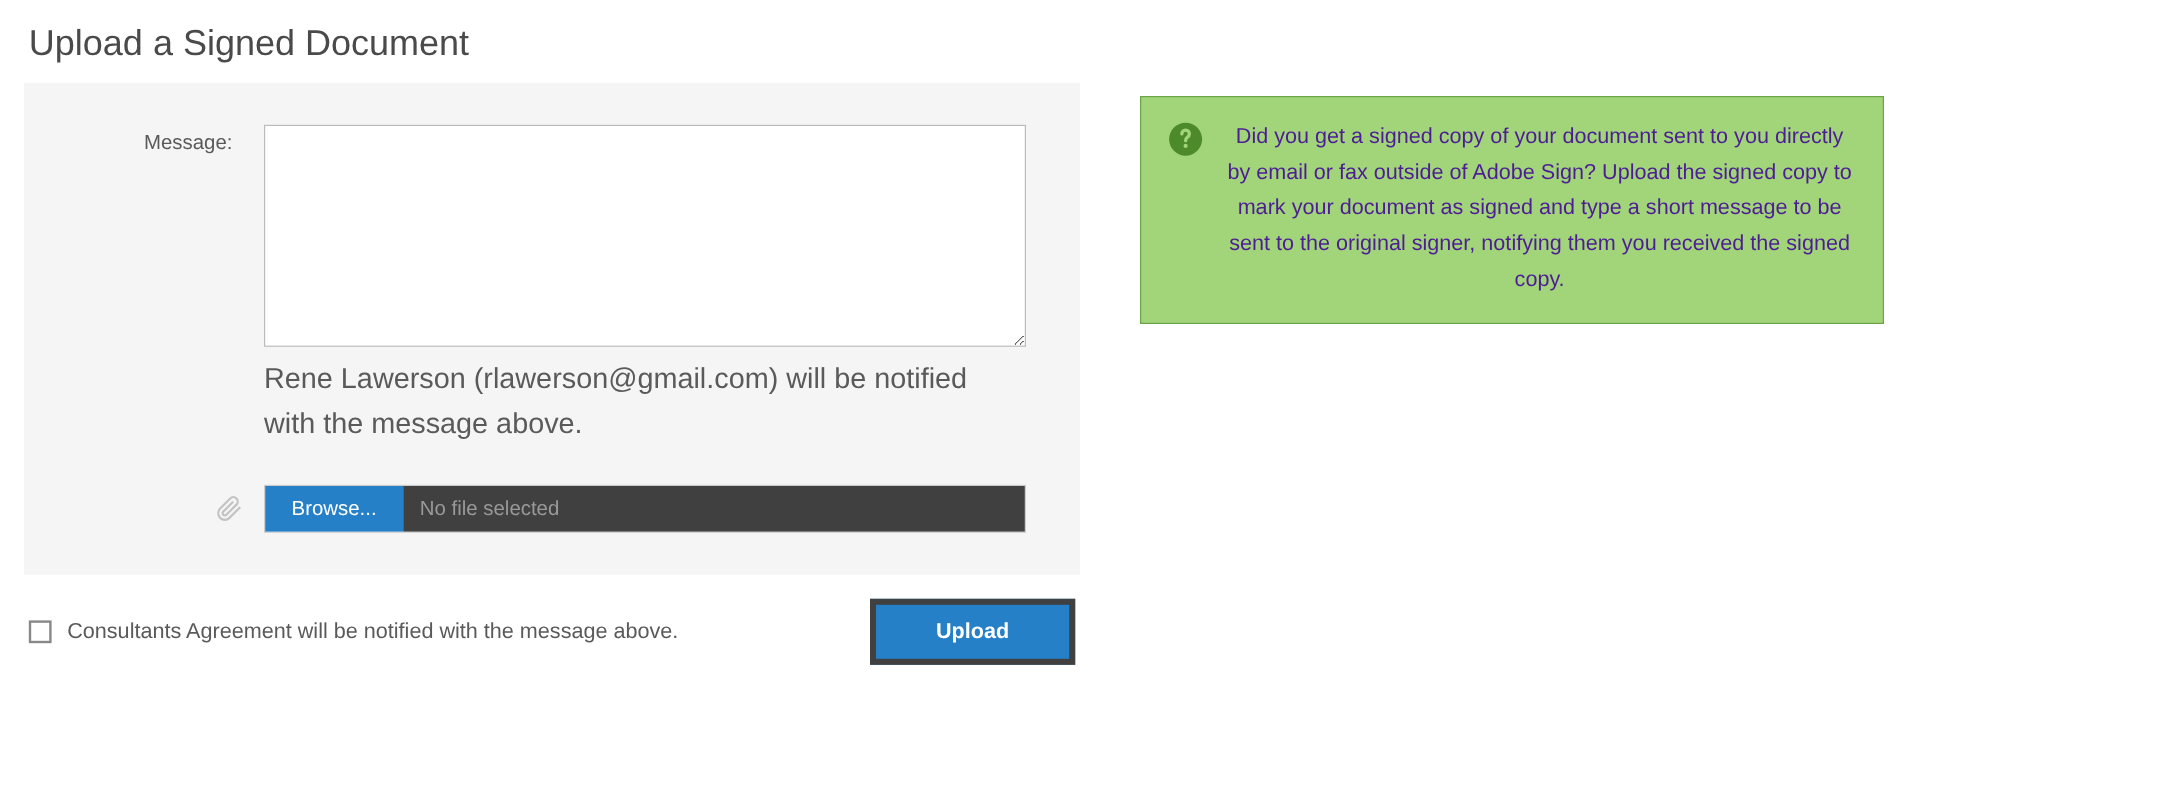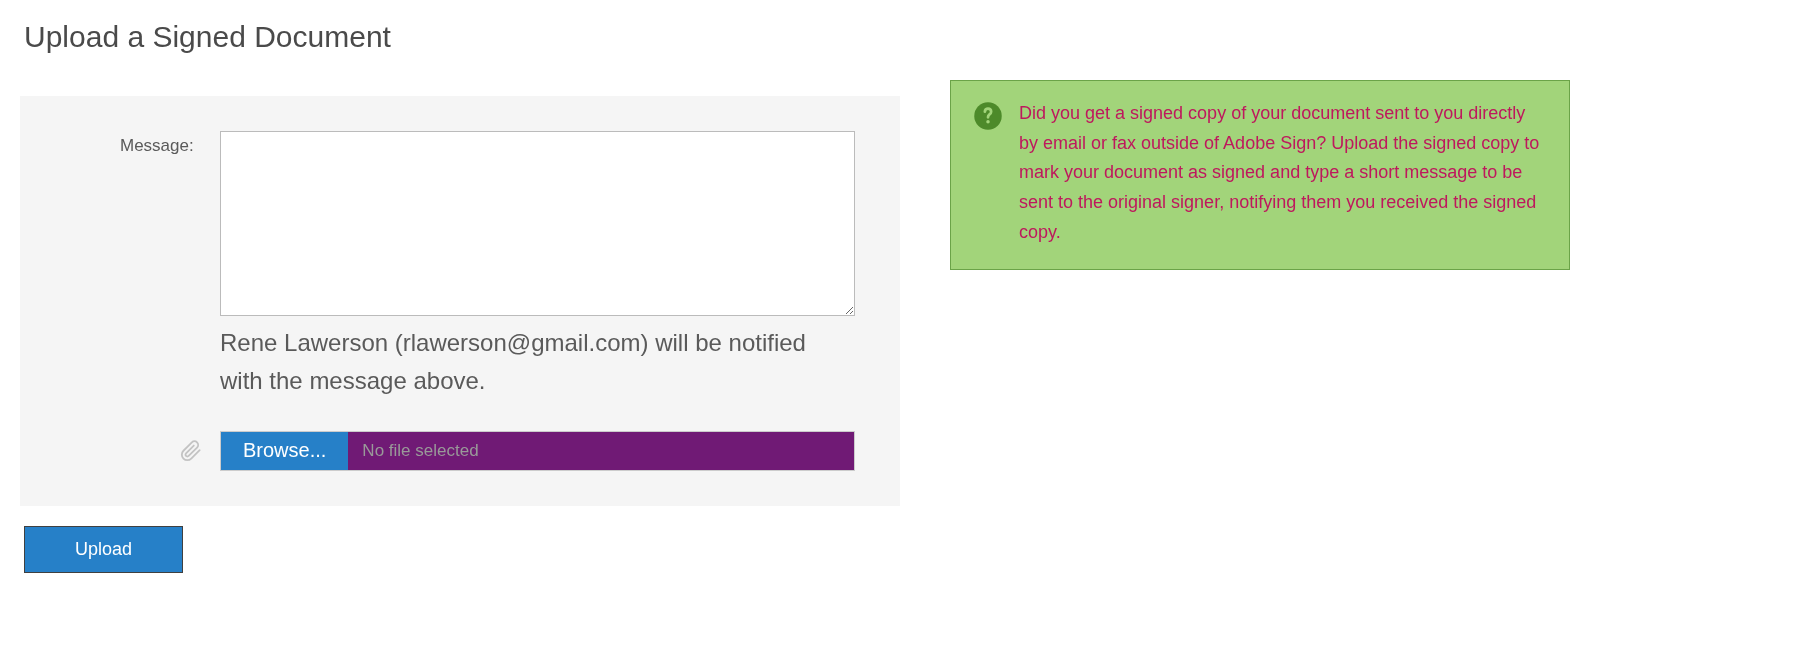--- a/index.html
+++ b/index.html
@@ -19,21 +19,21 @@
       gap: 50px;
       align-items: flex-start;
     }
     .left-section {
       flex: 0 0 880px;
     }
     .page-title {
       font-size: 30px;
       font-weight: 300;
       color: #4a4a4a;
-      margin-bottom: 42px;
+      margin-bottom: 15px;
       padding-left: 4px;
     }
     .form-panel {
       background: #f5f5f5;
       padding: 35px 45px 35px 100px;
     }
     .form-row {
       display: flex;
       align-items: flex-start;
       margin-bottom: 8px;
@@ -78,29 +78,29 @@
       display: flex;
       flex: 1;
       border: 1px solid #cccccc;
       height: 40px;
     }
     .browse-button {
       background: #2680c8;
       color: #ffffff;
       border: none;
       padding: 0 22px;
-      font-size: 20px;
+      font-size: 17px;
       cursor: pointer;
       height: 100%;
       display: flex;
       align-items: center;
     }
     .file-name {
       flex: 1;
-      background: #701a75;
+      background: #404040;
       color: #999999;
       font-size: 17px;
       padding: 0 14px;
       display: flex;
       align-items: center;
     }
     .bottom-row {
       display: flex;
       justify-content: space-between;
       align-items: center;
@@ -120,24 +120,24 @@
       appearance: none;
       background: #ffffff;
     }
     .checkbox-label {
       color: #5a5a5a;
       font-size: 18px;
     }
     .upload-button {
       background: #2680c8;
       color: #ffffff;
-      border: 1px solid #404040;
+      border: 5px solid #404040;
       padding: 12px 50px;
       font-size: 18px;
-      font-weight: 400;
+      font-weight: 700;
       cursor: pointer;
     }
     .help-panel {
       flex: 0 0 620px;
       background: #a2d47a;
       border: 1px solid #6ba348;
       padding: 18px 22px 22px 22px;
       display: flex;
       align-items: flex-start;
       gap: 16px;
@@ -145,23 +145,24 @@
     }
     .help-icon-wrapper {
       flex: 0 0 30px;
       padding-top: 2px;
     }
     .help-icon {
       width: 30px;
       height: 30px;
     }
     .help-text {
-      color: #be185d;
+      color: #4c1d95;
       font-size: 18px;
       line-height: 1.65;
+      text-align: center;
     }
   </style>
 </head>
 <body>
 
 <div class="container">
   <div class="left-section">
     <h1 class="page-title">Upload a Signed Document</h1>
 
     <div class="form-panel">
@@ -179,20 +180,24 @@
           </svg>
         </span>
         <div class="file-input-wrapper">
           <button class="browse-button">Browse...</button>
           <div class="file-name">No file selected</div>
         </div>
       </div>
     </div>
 
     <div class="bottom-row">
+      <div class="checkbox-wrapper">
+        <input type="checkbox" class="checkbox" style="">
+        <label class="checkbox-label">Consultants Agreement will be notified with the message above.</label>
+      </div>
       <button class="upload-button">Upload</button>
     </div>
   </div>
 
   <div class="help-panel">
     <div class="help-icon-wrapper">
       <span>
         <svg class="help-icon" viewBox="0 0 24 24">
           <circle cx="12" cy="12" r="11" fill="#4d8a2a"></circle>
           <path d="M9.5 8.5 C9.5 7 10.6 6 12 6 C13.4 6 14.5 7 14.5 8.5 C14.5 9.7 13.8 10.3 13 10.9 C12.3 11.5 12 12 12 13" stroke="#a2d47a" stroke-width="2.2" fill="none" stroke-linecap="round"></path>

